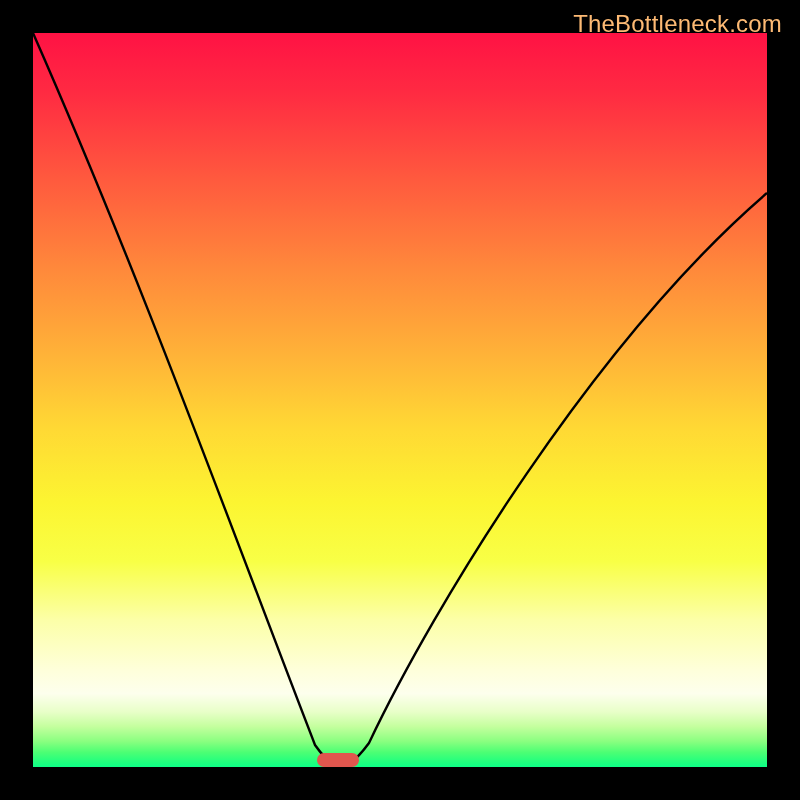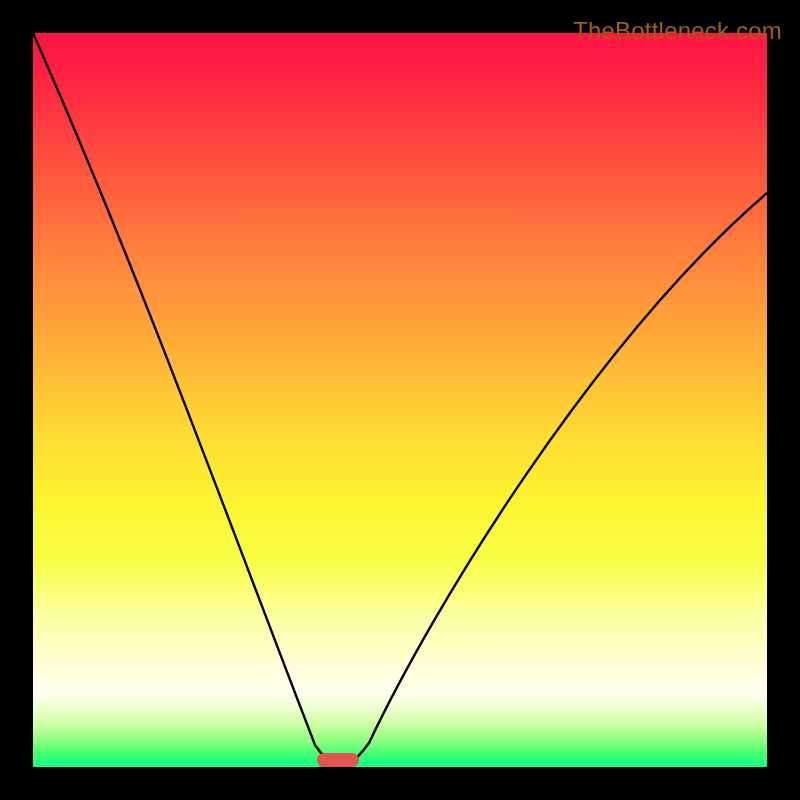--- a/index.html
+++ b/index.html
@@ -63,23 +63,23 @@
   .marker {
     position: absolute;
     width: 42px;
     height: 14px;
     background: #e0564e;
     border-radius: 7px;
     transform: translate(-50%, -50%);
   }
   .watermark {
     position: absolute;
-    top: 17px;
+    top: 10px;
     right: 18px;
-    color: #a16207;
+    color: #fdba74;
     font-size: 24px;
     font-weight: 500;
     letter-spacing: 0.2px;
     font-family: Arial, Helvetica, sans-serif;
   }
 </style>
 </head>
 <body>
 
 <div class="frame">

